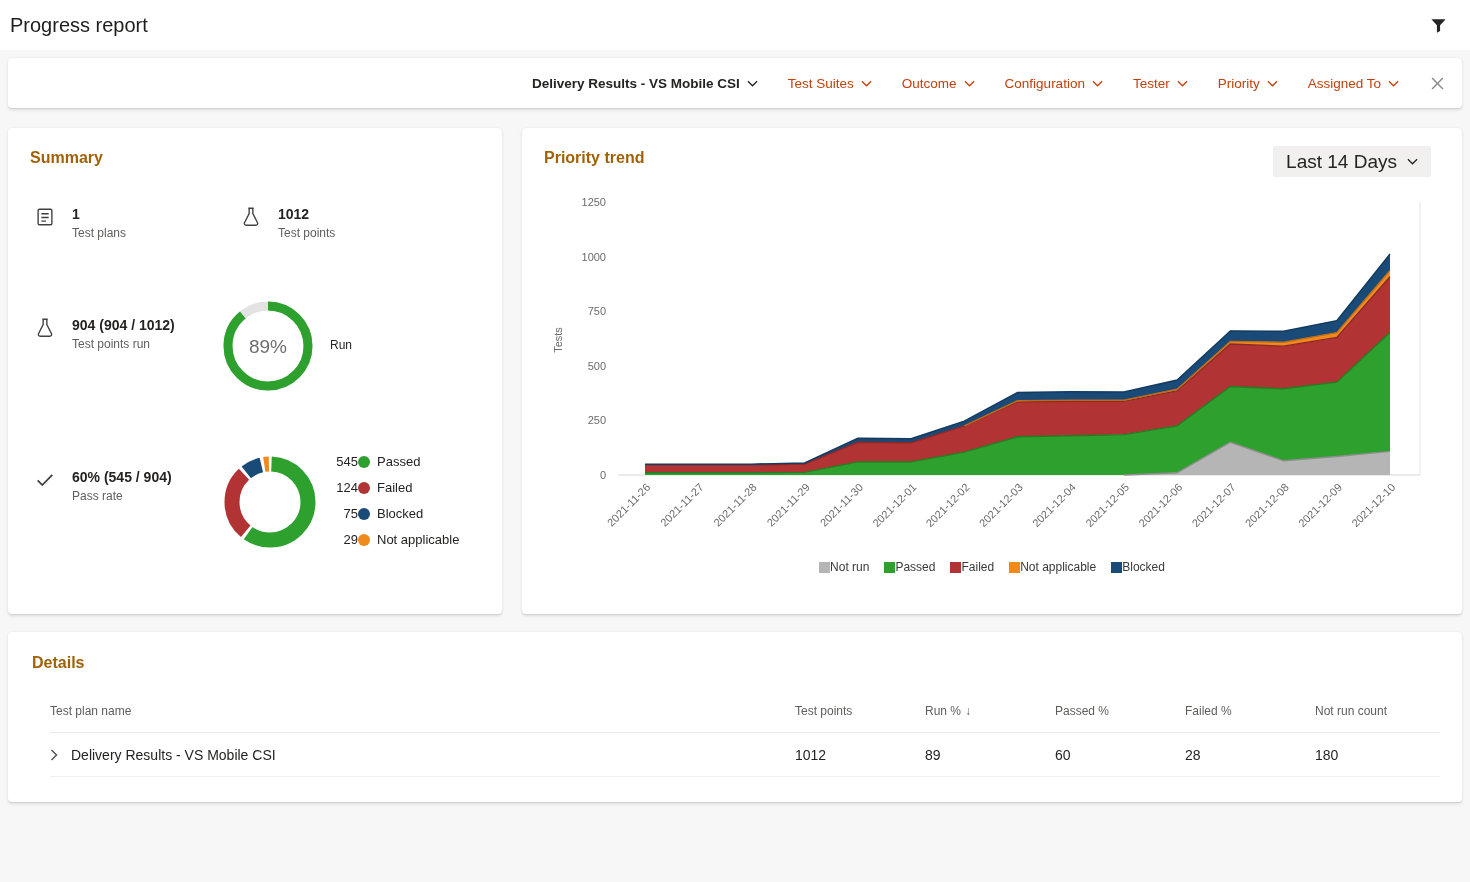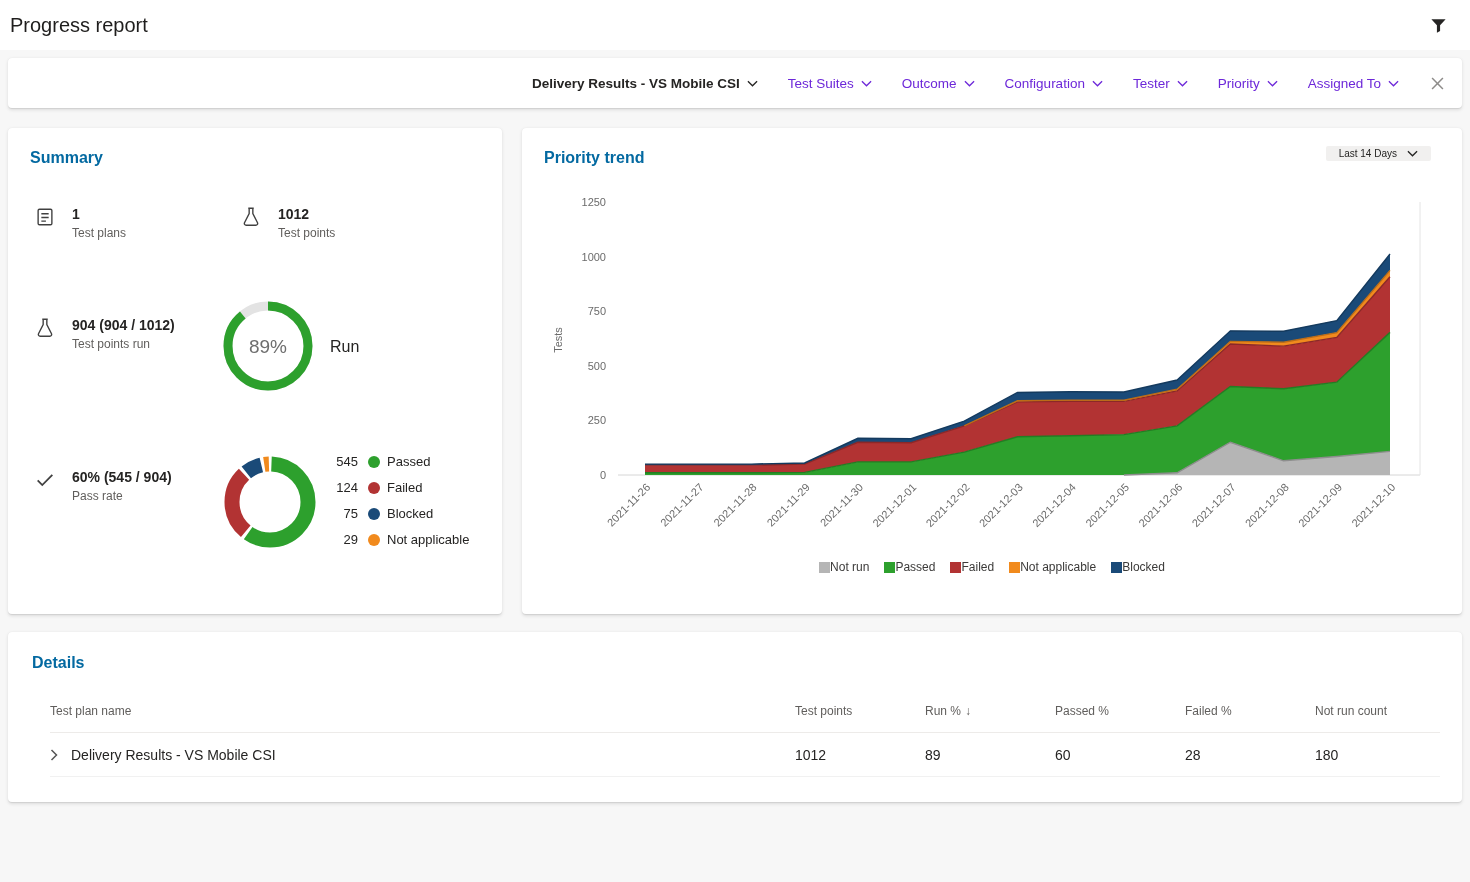--- a/index.html
+++ b/index.html
@@ -6,49 +6,49 @@
   html,body{width:1470px;height:882px}
   body{background:#F7F7F7;font-family:"Liberation Sans",sans-serif;color:#252423;overflow:hidden}
 
   .topbar{height:50px;background:#FFFFFF;display:flex;align-items:center;justify-content:space-between;padding:0 22px 0 10px}
   .topbar h1{font-size:20px;font-weight:400;color:#1F1E1D}
   .funnel-btn{display:flex;align-items:center;cursor:pointer}
 
   .card{background:#FFFFFF;border-radius:4px;box-shadow:0 0.3px 0.9px rgba(0,0,0,.07),0 1.6px 3.6px rgba(0,0,0,.11)}
 
   .filter-bar{margin:8px;height:50px;display:flex;align-items:center;justify-content:flex-end;padding:0 18px;gap:30px}
-  .filter-pill{display:flex;align-items:center;gap:7px;font-size:13.5px;color:#6d28d9;cursor:pointer;white-space:nowrap}
+  .filter-pill{display:flex;align-items:center;gap:7px;font-size:13.5px;color:#c2410c;cursor:pointer;white-space:nowrap}
   .filter-pill.active{color:#252423;font-weight:700}
   .filter-close{color:#8E8C8A;display:flex;margin-left:2px;cursor:pointer}
 
   .main-row{display:flex;gap:20px;margin:20px 8px 0}
   .summary-card{width:494px;height:486px;position:relative}
   .trend-card{flex:1;height:486px;position:relative}
-  h2.card-title{font-size:16px;font-weight:700;color:#0369a1}
+  h2.card-title{font-size:16px;font-weight:700;color:#a16207}
   .summary-card h2,.trend-card h2{position:absolute;left:22px;top:21px}
 
   .stat{position:absolute;display:flex;gap:16px}
   .stat .sicon{width:22px;height:22px;color:#404040;flex:none}
   .stat .val{font-size:14px;font-weight:700;color:#252423}
   .stat .val .detail{font-weight:700}
   .stat .lbl{font-size:12px;color:#605E5C;margin-top:4px}
   #stat-0{left:26px;top:78px}
   #stat-1{left:232px;top:78px}
   #stat-2{left:26px;top:189px}
   #stat-3{left:26px;top:341px}
 
   .run-donut{position:absolute;left:212px;top:170px}
-  .run-caption{position:absolute;left:322px;top:210px;font-size:16px;color:#252423}
+  .run-caption{position:absolute;left:322px;top:210px;font-size:12px;color:#252423}
   .outcome-donut{position:absolute;left:214px;top:326px}
   .outcome-legend{position:absolute;left:316px;top:325px}
   .dlegend-row{display:flex;align-items:center;height:17px;margin-bottom:9px;font-size:13px;color:#252423}
-  .dlegend-val{display:inline-block;width:34px;text-align:right;margin-right:10px}
+  .dlegend-val{display:inline-block;width:34px;text-align:right;}
   .dlegend-dot{width:12px;height:12px;border-radius:50%;display:inline-block;margin-right:7px;flex:none}
 
-  .range-btn{position:absolute;right:31px;top:18px;height:15px;background:#F1F0EF;border:none;border-radius:2px;display:flex;align-items:center;gap:10px;padding:0 13px;font-size:10px;color:#252423;font-family:inherit;cursor:pointer}
+  .range-btn{position:absolute;right:31px;top:18px;height:31px;background:#F1F0EF;border:none;border-radius:2px;display:flex;align-items:center;gap:10px;padding:0 13px;font-size:19px;color:#252423;font-family:inherit;cursor:pointer}
   svg.trend{position:absolute;left:18px;top:55px;overflow:visible}
   .trend-legend{position:absolute;left:0;right:0;top:432px;display:flex;justify-content:center;gap:15px}
   .tlegend-item{display:flex;align-items:center;font-size:12px;color:#3B3A39}
   .tlegend-swatch{width:11px;height:11px;display:inline-block;flex:none}
 
   .details-card{margin:18px 8px;height:170px;padding:22px 22px 0 24px;position:relative}
   .dt{margin:32px 0 0 18px}
   .dt-head,.dt-row{display:grid;grid-template-columns:745px 130px 130px 130px 130px 1fr}
   .dt-head{padding-bottom:14px;border-bottom:1px solid #EDEBE9;font-size:12px;color:#605E5C}
   .dt-h{cursor:pointer}

